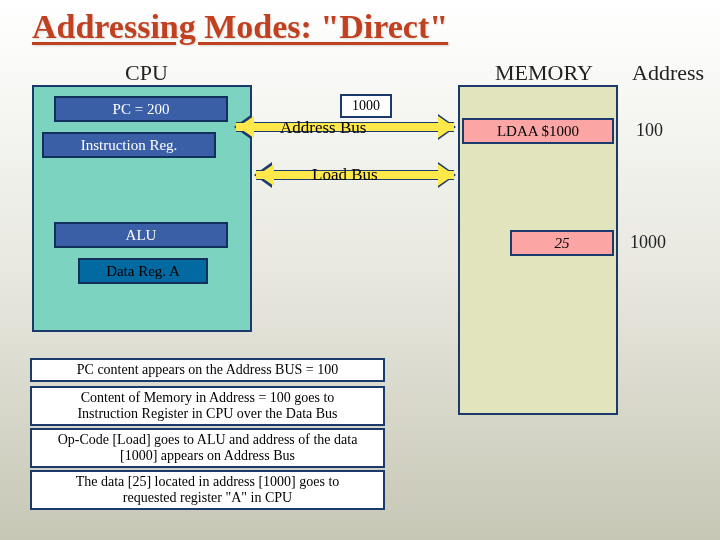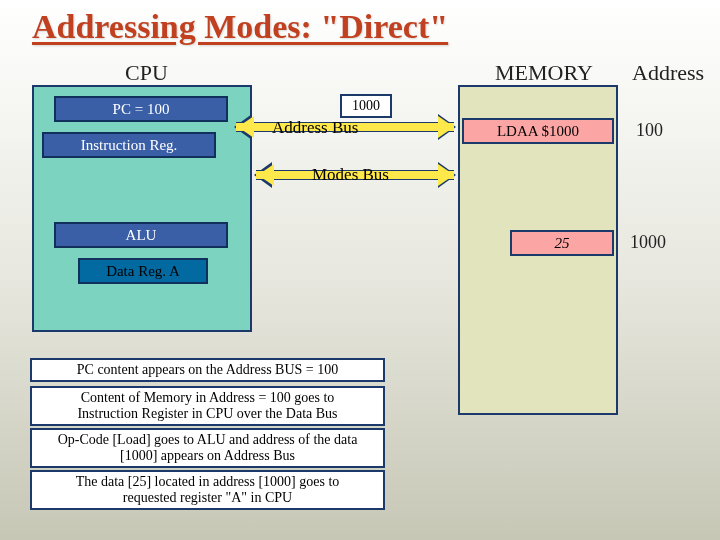--- a/index.html
+++ b/index.html
@@ -82,39 +82,39 @@
 
 <div class="title">Addressing Modes: "Direct"</div>
 
 <div class="label" style="left:125px; top:60px;">CPU</div>
 <div class="label" style="left:495px; top:60px;">MEMORY</div>
 <div class="label" style="left:632px; top:60px;">Address</div>
 
 <div class="cpu-box"></div>
 <div class="mem-box"></div>
 
-<div class="reg pc">PC = 100</div>
+<div class="reg pc">PC = 200</div>
 <div class="reg ir">Instruction Reg.</div>
 <div class="reg alu">ALU</div>
 <div class="reg drega">Data Reg. A</div>
 
 <div class="tri tri-l-o" style="left:234px; top:114px;"></div>
 <div class="tri tri-r-o" style="left:438px; top:114px;"></div>
 <div class="hbar ab-bar"></div>
 <div class="tri tri-l" style="left:238px; top:116px;"></div>
 <div class="tri tri-r" style="left:438px; top:116px;"></div>
-<div class="bus-lbl" style="left:272px; top:118px;text-align:right;">Address Bus</div>
+<div class="bus-lbl" style="left:280px; top:118px;text-align:right;">Address Bus</div>
 <div class="value-tag" style="left:340px; top:94px;">1000</div>
 
 <div class="tri tri-l-o" style="left:254px; top:162px;"></div>
 <div class="tri tri-r-o" style="left:438px; top:162px;"></div>
 <div class="hbar db-bar"></div>
 <div class="tri tri-l" style="left:258px; top:164px;"></div>
 <div class="tri tri-r" style="left:438px; top:164px;"></div>
-<div class="bus-lbl" style="left:312px; top:165px;">Modes Bus</div>
+<div class="bus-lbl" style="left:312px; top:165px;">Load Bus</div>
 
 <div class="membox m1">LDAA $1000</div>
 <div class="addr-label" style="left:636px; top:120px;">100</div>
 <div class="membox m2">25</div>
 <div class="addr-label" style="left:630px; top:232px;">1000</div>
 
 <div class="note n1">PC content appears on the Address BUS = 100</div>
 <div class="note n2">Content of Memory in Address = 100 goes to Instruction Register in CPU over the Data Bus</div>
 <div class="note n3">Op-Code [Load] goes to ALU and address of the data [1000] appears on Address Bus</div>
 <div class="note n4">The data [25] located in address [1000] goes to requested register "A" in CPU</div>

